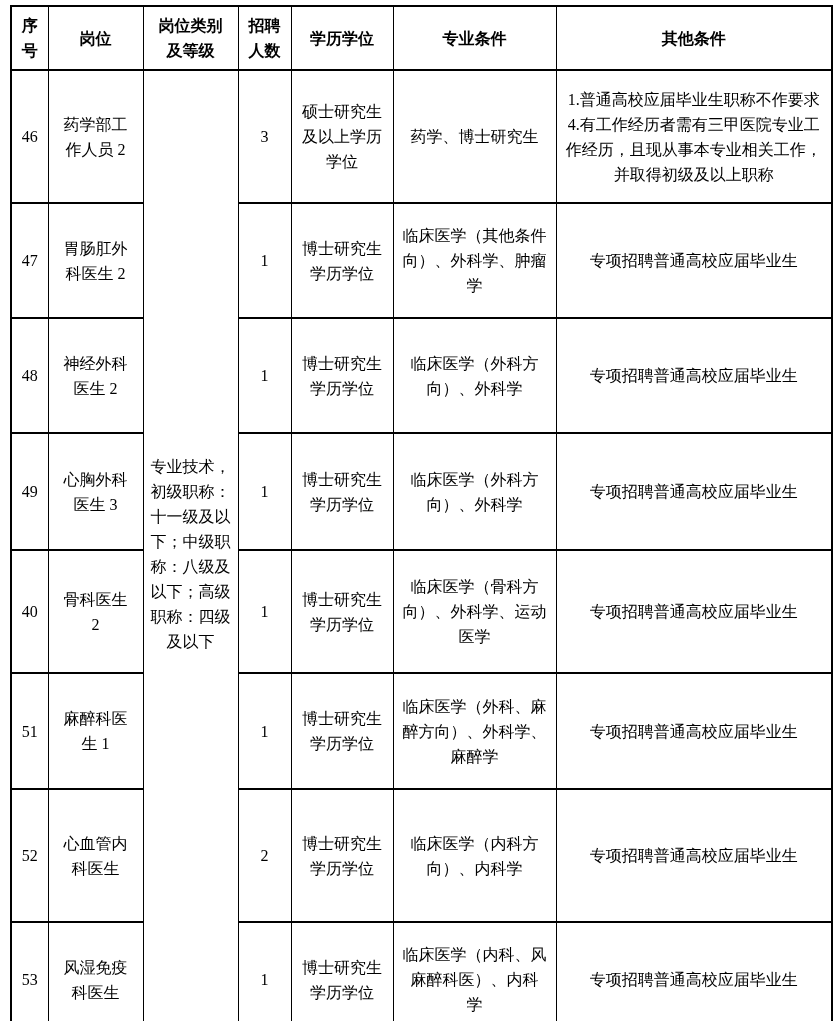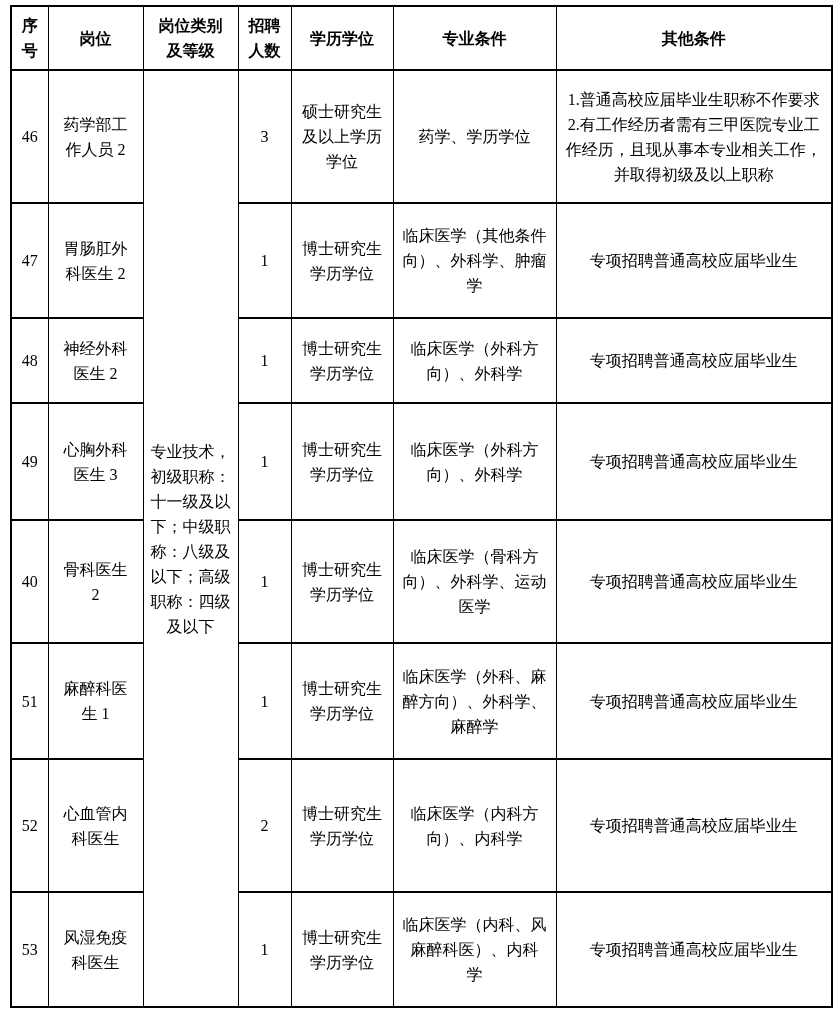--- a/index.html
+++ b/index.html
@@ -55,21 +55,21 @@
   col.c-position  { width: 95px; }
   col.c-category  { width: 95px; }
   col.c-count     { width: 53px; }
   col.c-education { width: 102px; }
   col.c-major     { width: 163px; }
   col.c-other     { width: 276px; }
   
   tr.h-head { height: 64px; }
   tr.h-46 { height: 133px; }
   tr.h-47 { height: 115px; }
-  tr.h-48 { height: 85px; }
+  tr.h-48 { height: 115px; }
   tr.h-49 { height: 117px; }
   tr.h-50 { height: 123px; }
   tr.h-51 { height: 116px; }
   tr.h-52 { height: 133px; }
   tr.h-53 { height: 115px; }
 </style>
 </head>
 <body>
 
 <table class="recruit">
@@ -106,23 +106,23 @@
 十一级及以
 下；中级职
 称：八级及
 以下；高级
 职称：四级
 及以下</td>
       <td>3</td>
       <td>硕士研究生
 及以上学历
 学位</td>
-      <td class="left">药学、学历学位</td>
+      <td class="left">药学、博士研究生</td>
       <td class="left">1.普通高校应届毕业生职称不作要求
-2.有工作经历者需有三甲医院专业工
+4.有工作经历者需有三甲医院专业工
 作经历，且现从事本专业相关工作，
 并取得初级及以上职称</td>
     </tr>
     <tr class="h-47">
       <td>47</td>
       <td>胃肠肛外
 科医生 2</td>
       <td>1</td>
       <td>博士研究生
 学历学位</td>

